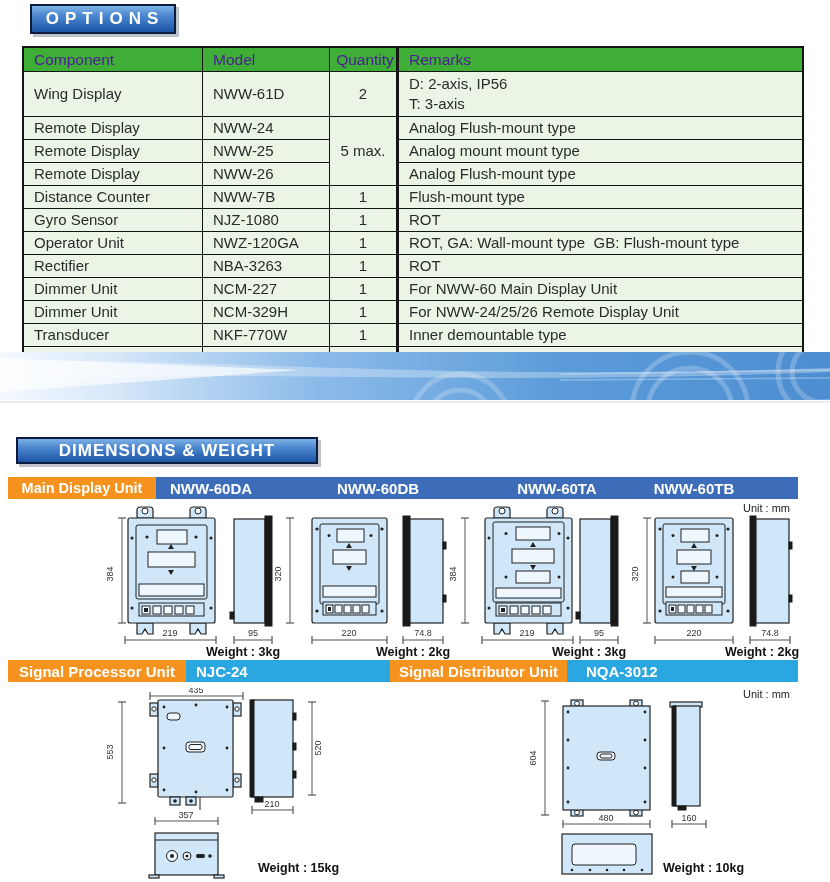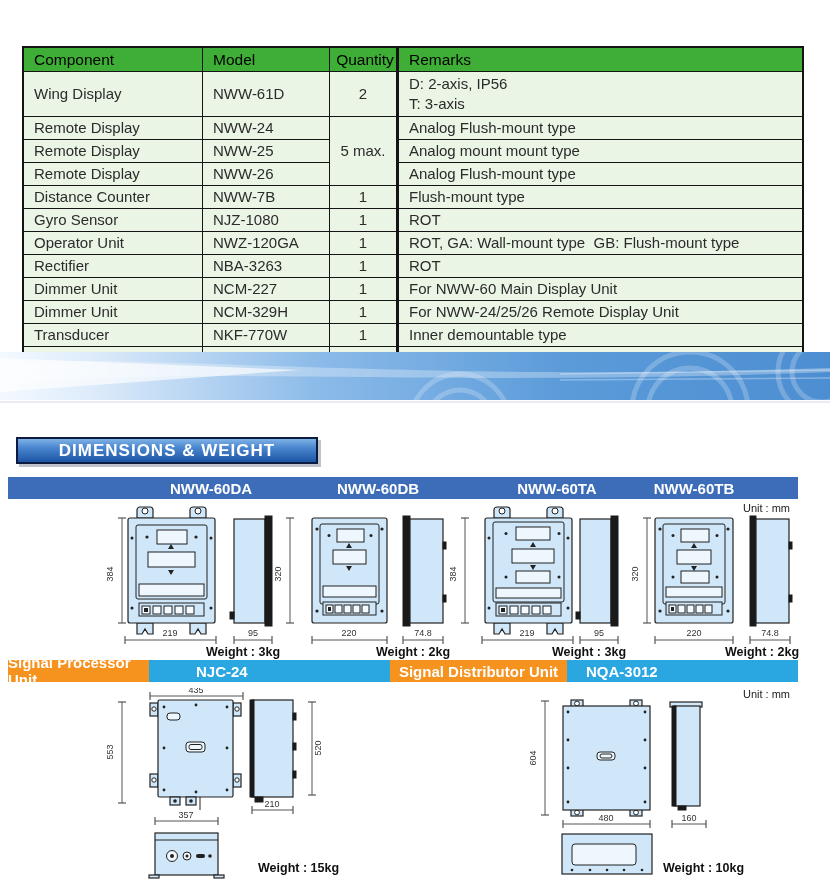--- a/index.html
+++ b/index.html
@@ -17,21 +17,21 @@
     border:2px solid #0d1b3e;box-shadow:3px 3px 0 rgba(110,120,140,.45);
     color:#fff;font-weight:bold;}
   #options-title{left:30px;top:4px;width:138px;height:26px;font-size:17px;letter-spacing:6px;padding-left:4px;}
   #dims-title{left:8px;top:437px;width:298px;height:23px;font-size:17px;letter-spacing:1px;margin-left:8px;}
 
   
   #options-table-wrap{position:absolute;left:22px;top:46px;}
   table.opt-table{border-collapse:collapse;border:2px solid #141414;background:var(--row-bg);}
   .opt-table th,.opt-table td{border:1px solid #141414;font-size:15px;line-height:1.15;
     padding:1px 8px 1px 10px;color:#2b2b2b;white-space:nowrap;}
-  .opt-table th{background:var(--green-header);color:#000000;font-weight:normal;height:21px;
+  .opt-table th{background:var(--green-header);color:#4c1d95;font-weight:normal;height:21px;
     text-align:left;font-size:15.5px;}
   .opt-table td{height:20px;}
   .opt-table .row-tall td{height:42px;}
   .c-comp{width:160px;}
   .c-model{width:108px;}
   .c-qty{width:58px;text-align:center;padding:1px 2px !important;}
   .c-remarks{width:385px;border-left:3px solid #141414 !important;}
   th.c-qty{text-align:center;padding-left:6px !important;}
   .c-remarks div{line-height:20px;}
 
@@ -67,20 +67,21 @@
   #bottom-drawings line.dim{marker-start:url(#tickB);marker-end:url(#tickB);}
   text.dimv{font-size:9px;fill:#333;}
   text.weight{font-size:12.5px;font-weight:bold;fill:#111;}
   text.unitnote{font-size:11px;fill:#222;}
 </style>
 </head>
 <body>
 
 <div id="page">
 
+  <div class="hdr" id="options-title">OPTIONS</div>
 
   <div id="options-table-wrap">
     <table class="opt-table">
       <thead>
         <tr>
           <th class="c-comp">Component</th>
           <th class="c-model">Model</th>
           <th class="c-qty">Quantity</th>
           <th class="c-remarks">Remarks</th>
         </tr>
@@ -187,20 +188,21 @@
     <g stroke="#ffffff" opacity="0.3" stroke-width="1.5">
       <line x1="560" y1="22" x2="830" y2="18"></line>
         <line x1="560" y1="28" x2="830" y2="26"></line>
     </g>
   </svg>
   <div id="band-underline"></div>
 
   <div class="hdr" id="dims-title">DIMENSIONS &amp; WEIGHT</div>
 
   <div class="section-bar" id="main-bar">
+    <div class="bar-orange" style="left:0;width:148px;">Main Display Unit</div>
     <div class="bar-model centered" style="left:203px;">NWW-60DA</div>
     <div class="bar-model centered" style="left:370px;">NWW-60DB</div>
     <div class="bar-model centered" style="left:549px;">NWW-60TA</div>
     <div class="bar-model centered" style="left:686px;">NWW-60TB</div>
   </div>
 
   <svg id="main-drawings" width="830" height="162" viewBox="0 0 830 162">
     <defs>
       <marker id="tickA" markerWidth="8" markerHeight="8" refX="4" refY="4" orient="auto">
         <path d="M4 0 L4 8" stroke="#555" stroke-width="1.2" fill="none"></path>
@@ -356,21 +358,21 @@
       <rect class="part" x="756" y="19" width="33" height="104"></rect>
       <rect class="darkfill" x="789" y="42" width="3" height="7"></rect>
         <rect class="darkfill" x="789" y="95" width="3" height="7"></rect>
       <line class="dim" x1="750" y1="140" x2="790" y2="140"></line>
       <text class="dimv" x="770" y="136" text-anchor="middle">74.8</text>
       <text class="weight" x="762" y="156" text-anchor="middle">Weight : 2kg</text>
     </g>
   </svg>
 
   <div class="section-bar" id="signal-bar">
-    <div class="bar-orange" style="left:0;width:141px;font-size:15px;">Signal Processor Unit</div>
+    <div class="bar-orange" style="left:0;width:178px;font-size:15px;">Signal Processor Unit</div>
     <div class="bar-model" style="left:188px;">NJC-24</div>
     <div class="bar-orange" style="left:382px;width:177px;font-size:15px;">Signal Distributor Unit</div>
     <div class="bar-model" style="left:578px;">NQA-3012</div>
   </div>
 
   <svg id="bottom-drawings" width="830" height="194" viewBox="0 0 830 194">
     <defs>
       <marker id="tickB" markerWidth="8" markerHeight="8" refX="4" refY="4" orient="auto">
         <path d="M4 0 L4 8" stroke="#555" stroke-width="1.2" fill="none"></path>
       </marker>

